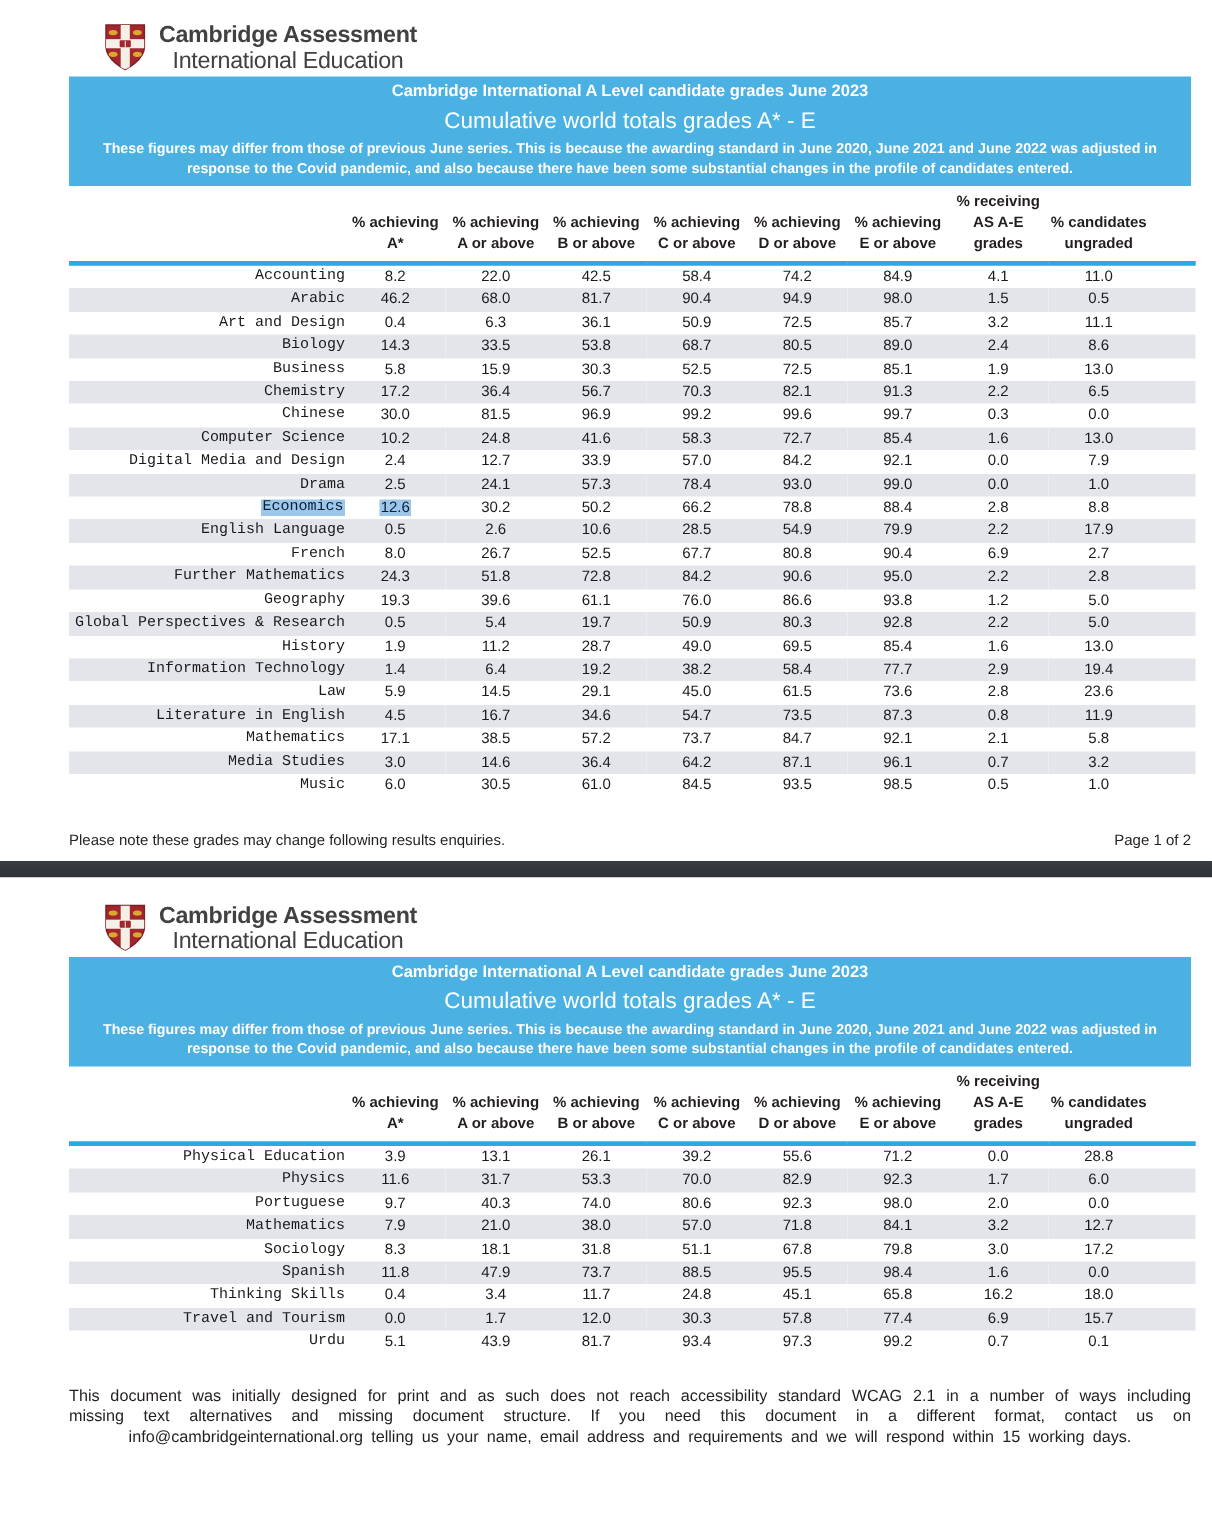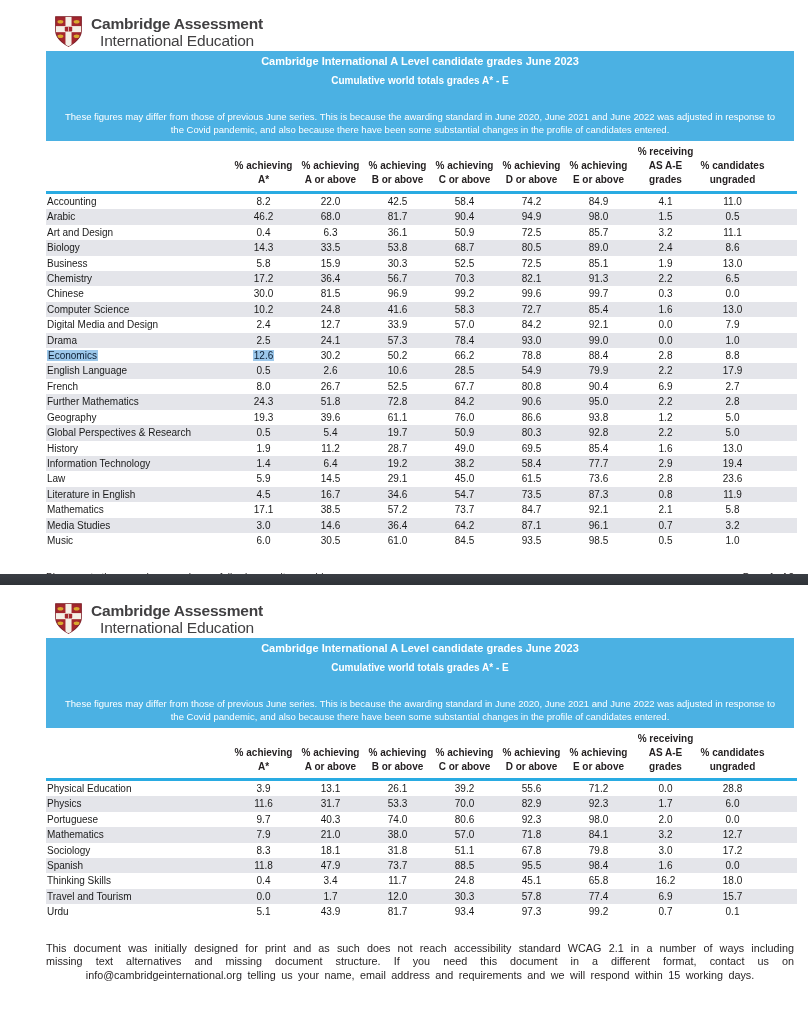--- a/index.html
+++ b/index.html
@@ -9,52 +9,52 @@
   }
   .page{overflow:hidden;background:#fff;}
   .page-1{height:574px;}
   .page-2{height:439px;}
   .page-separator{
     height:11px;width:808px;
     background:linear-gradient(180deg, var(--separator-dark,#3a3e44) 0%, #2e3237 100%);
   }
   .content{padding-left:46px;padding-right:14px;}
   
-  .brand{display:flex;align-items:center;gap:9px;padding-left:55px;height:37px;}
+  .brand{display:flex;align-items:center;gap:9px;padding-left:55px;height:37px;margin-left:15px;}
   .page-1 .brand{padding-top:13px;}
   .page-2 .brand{padding-top:15px;}
   .brand-text{line-height:17px;color:var(--logo-text,#414042);letter-spacing:-0.2px;}
   .brand-line1{font-size:15.5px;font-weight:bold;}
   .brand-line2{font-size:15.5px;font-weight:normal;text-align:center;}
   
   .banner{
     background:var(--banner-blue,#4bb1e3);color:#ffffff;text-align:center;
     margin-top:1px;padding:4px 14px 5px;
   }
   .banner-title{font-size:11px;font-weight:bold;line-height:12px;}
-  .banner-subtitle{font-size:10px;font-weight:bold;line-height:12px;margin-top:8px;}
-  .banner-note{font-size:9.5px;font-weight:normal;line-height:12.5px;margin-top:24px;}
+  .banner-subtitle{font-size:15px;font-weight:normal;line-height:12px;margin-top:8px;}
+  .banner-note{font-size:9.5px;font-weight:bold;line-height:12.5px;margin-top:7px;}
   
   table.grades{
     width:751px;border-collapse:collapse;table-layout:fixed;margin-top:4px;
   }
   col.c-subject{width:184px;}
   col.c-num{width:67px;}
   col.c-pad{width:31px;}
   thead th{
     font-size:10px;font-weight:bold;color:#231f20;vertical-align:bottom;
     padding:0 0 4px 0;border-bottom:3px solid var(--rule-cyan,#29abe2);
   }
   thead th div{line-height:14px;}
   thead th.subject, thead th.pad{border-bottom:3px solid var(--rule-cyan,#29abe2);}
   tbody td{
     font-size:10px;height:15.4px;line-height:15.4px;padding:0;
     text-align:center;vertical-align:middle;color:#1a1a1a;white-space:nowrap;
   }
-  tbody td.subject{text-align:left;padding-left:1px;}
+  tbody td.subject{text-align:right;padding-left:1px;font-family:Liberation Mono, monospace;}
   tbody tr:nth-child(even){background:var(--row-stripe,#e4e5ea);}
   .text-selection{
     background:var(--selection-blue,#9cc7ea);color:#0c1e33;padding:0 1px;
   }
   
   .pg1-footer{
     display:flex;justify-content:space-between;align-items:baseline;
     margin-top:24px;font-size:10px;color:#231f20;
   }
   

